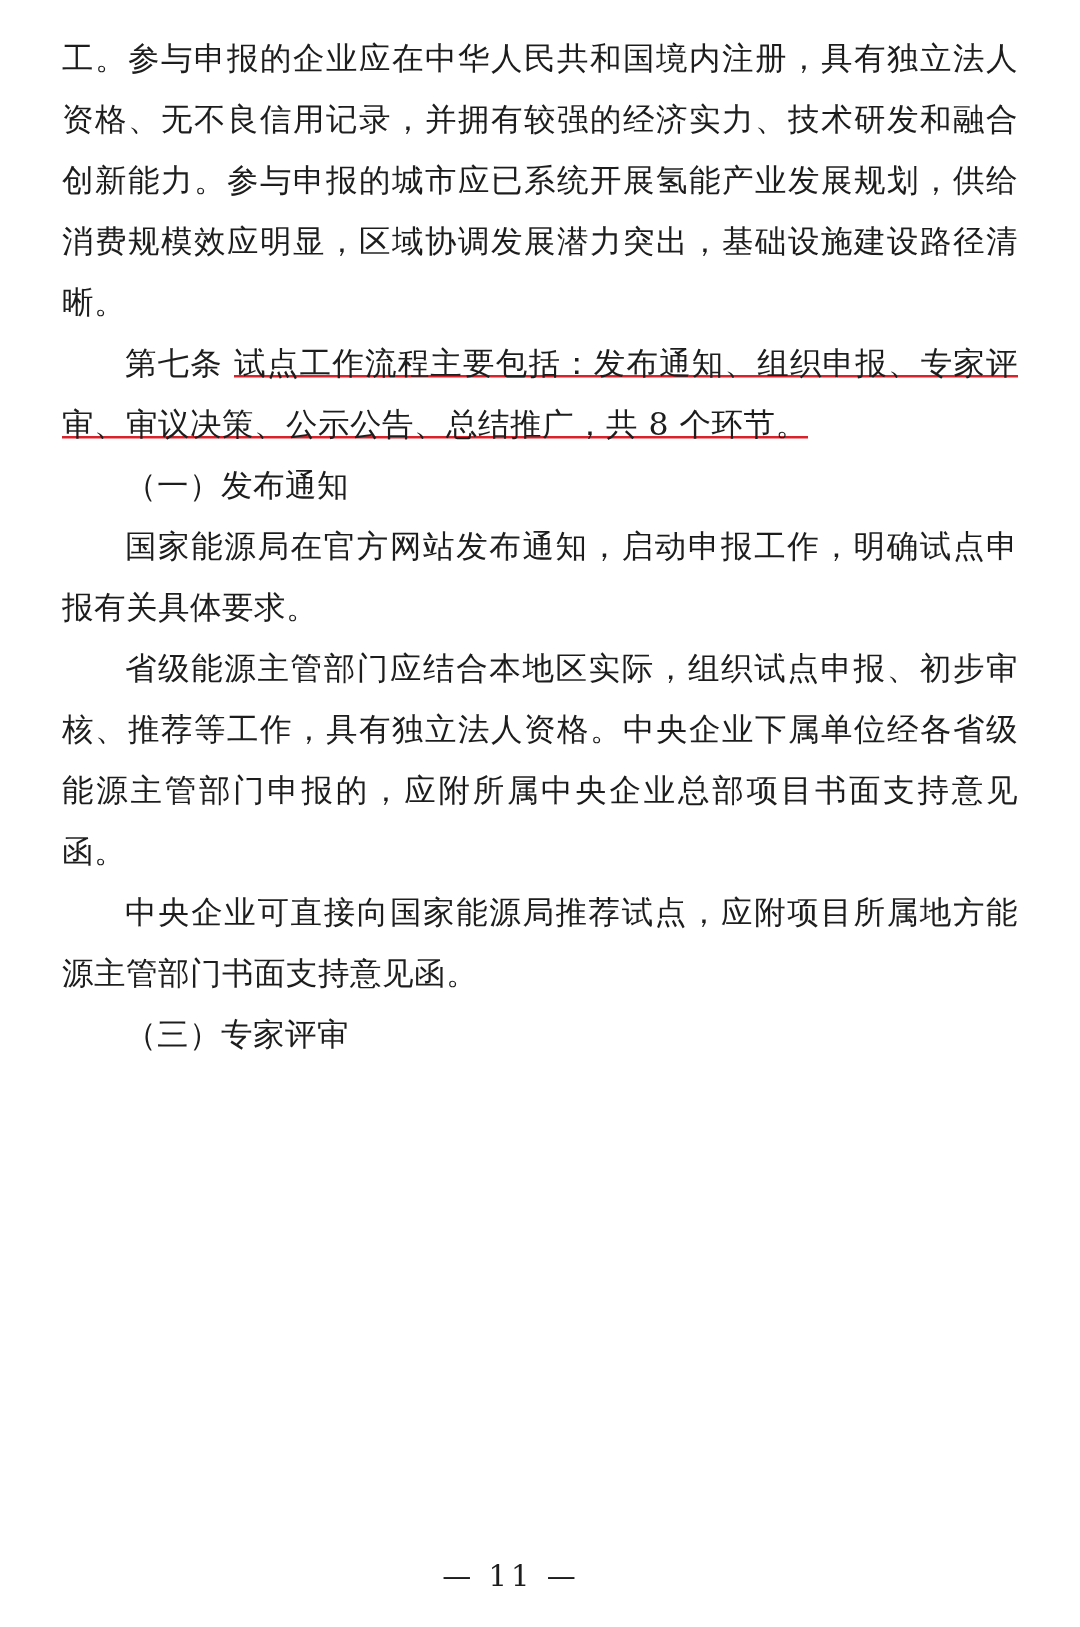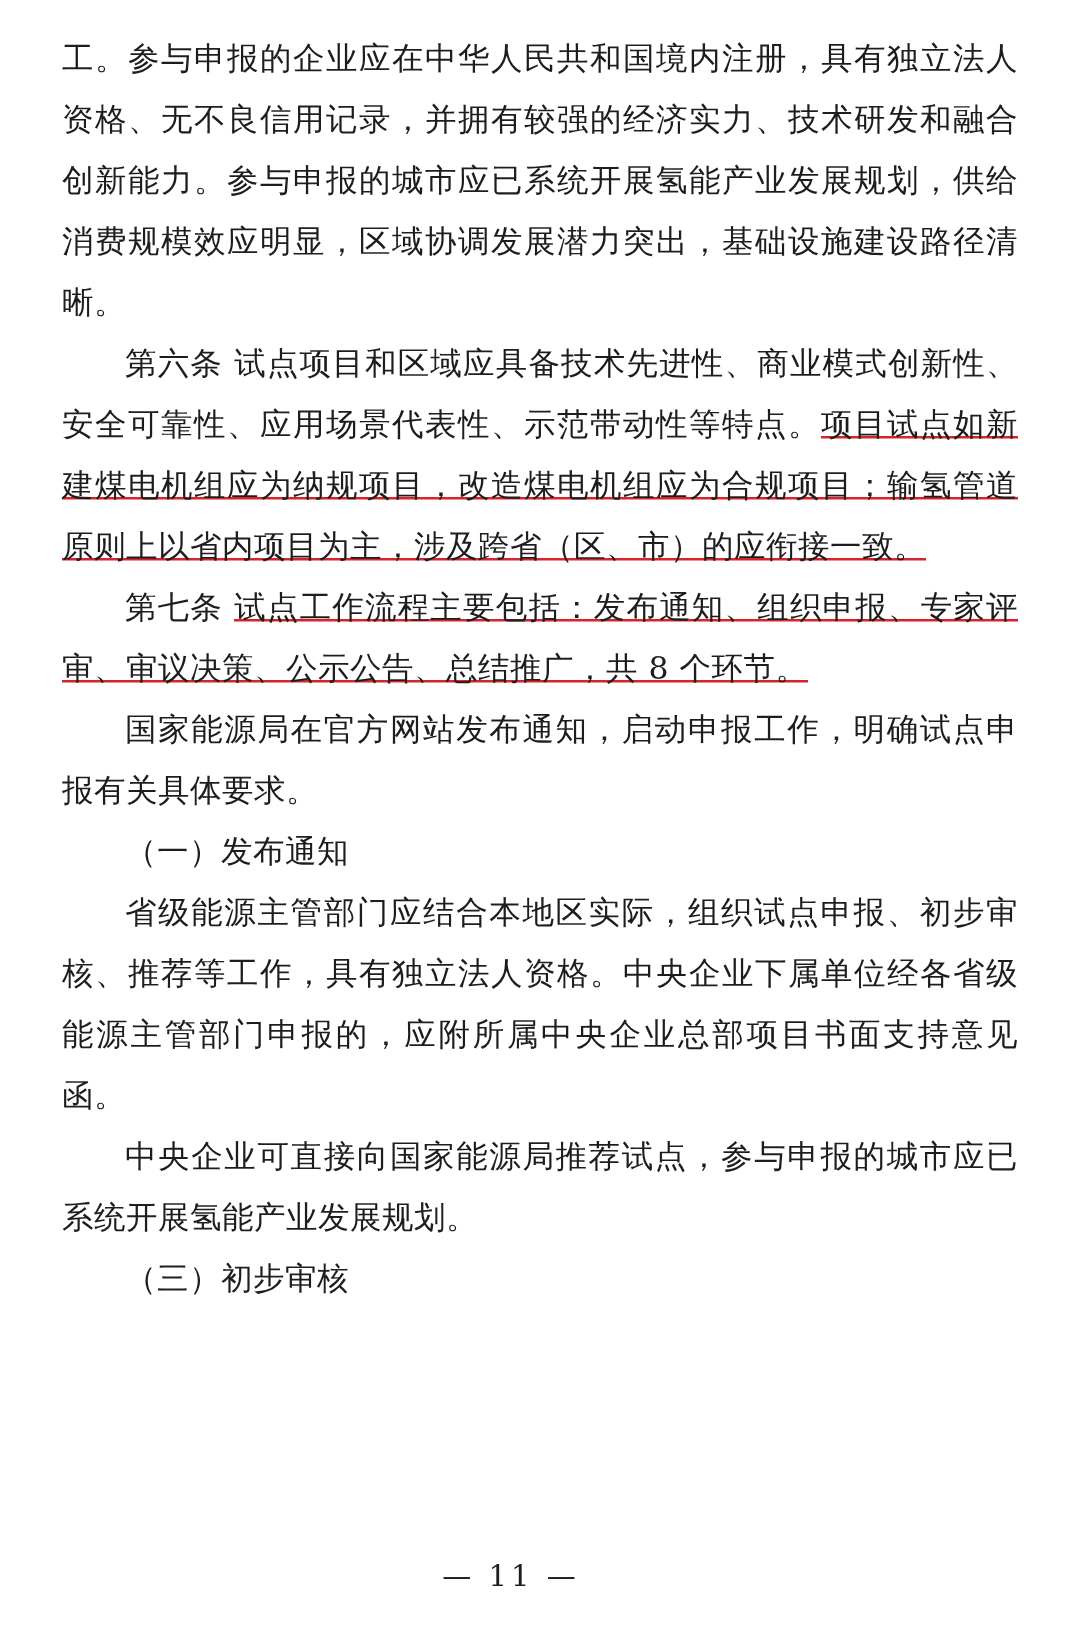--- a/index.html
+++ b/index.html
@@ -66,45 +66,42 @@
 </head>
 <body>
 
 <div class="page">
   <div class="doc-body">
 
     <p class="para">
       <span>工。参与申报的企业应在中华人民共和国境内注册，具有独立法人资格、无不良信用记录，并拥有较强的经济实力、技术研发和融合创新能力。参与申报的城市应已系统开展氢能产业发展规划，供给消费规模效应明显，区域协调发展潜力突出，基础设施建设路径清晰。</span>
     </p>
 
-    <p class="para indent">
-      <span>第六条 试点项目和区域应具备技术先进性、商业模式创新性、安全可靠性、应用场景代表性、示范带动性等特点。</span><span class="ul-red">项目试点如新建煤电机组应为纳规项目，改造煤电机组应为合规项目；输氢管道原则上以省内项目为主，涉及跨省（区、市）的应衔接一致。</span>
-    </p>
 
     <p class="para indent">
       <span>第七条 </span><span class="ul-red">试点工作流程主要包括：发布通知、组织申报、专家评审、审议决策、公示公告、总结推广，共 8 个环节。</span>
     </p>
 
+    <p class="para heading-sub">
+      <span>（一）发布通知</span>
+    </p>
+
     <p class="para indent">
       <span>国家能源局在官方网站发布通知，启动申报工作，明确试点申报有关具体要求。</span>
-    </p>
-
-    <p class="para heading-sub">
-      <span>（一）发布通知</span>
     </p>
 
 
     <p class="para indent">
       <span>省级能源主管部门应结合本地区实际，组织试点申报、初步审核、推荐等工作，具有独立法人资格。中央企业下属单位经各省级能源主管部门申报的，应附所属中央企业总部项目书面支持意见函。</span>
     </p>
 
     <p class="para indent">
-      <span>中央企业可直接向国家能源局推荐试点，参与申报的城市应已系统开展氢能产业发展规划。</span>
+      <span>中央企业可直接向国家能源局推荐试点，应附项目所属地方能源主管部门书面支持意见函。</span>
     </p>
 
     <p class="para heading-sub">
-      <span>（三）初步审核</span>
+      <span>（三）专家评审</span>
     </p>
 
   </div>
 
   <div class="footer">— 11 —</div>
 </div>
 
 </body></html>

